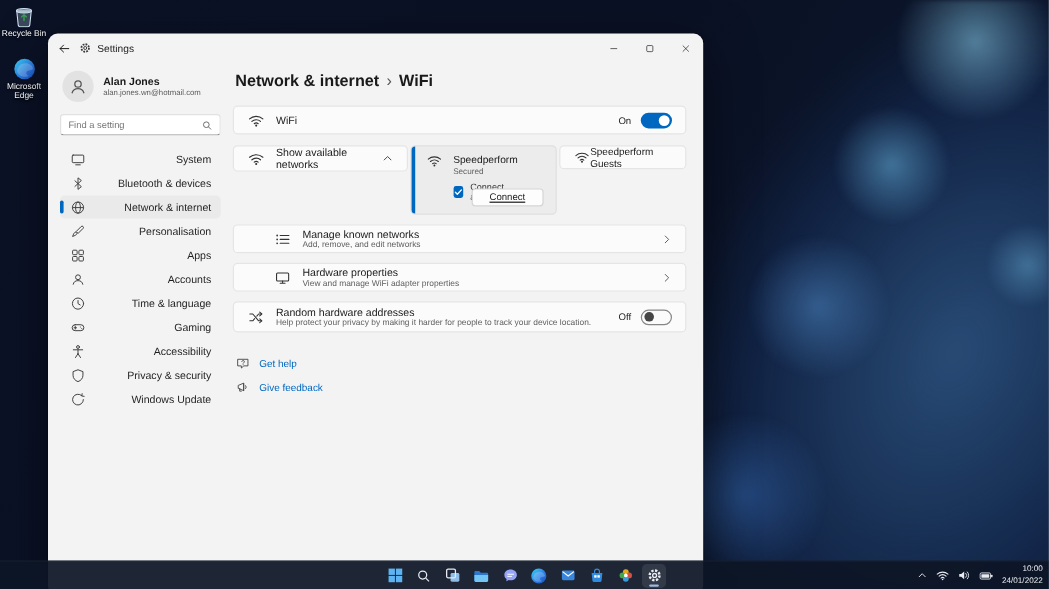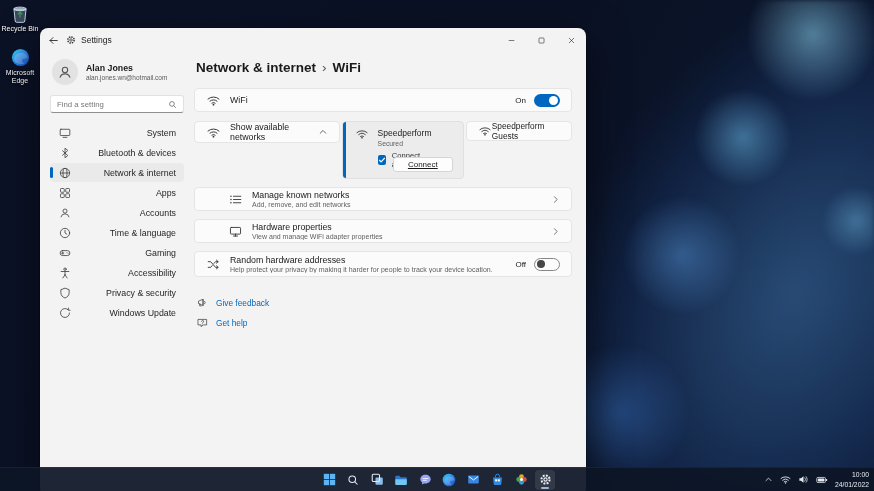--- a/index.html
+++ b/index.html
@@ -244,20 +244,29 @@
                 <svg width="12" height="12" viewBox="0 0 16 16" fill="none" stroke="currentColor" stroke-width="1.1">
                   <circle cx="8" cy="8" r="6.2"></circle>
                   <ellipse cx="8" cy="8" rx="2.7" ry="6.2"></ellipse>
                   <path d="M1.8 8h12.4"></path>
                 </svg>
               </span>
             <span>Network &amp; internet</span>
           </div>
           <div class="nav-item">
             <span class="nav-ic">
+                <svg width="12" height="12" viewBox="0 0 16 16" fill="none" stroke="currentColor" stroke-width="1.1" stroke-linejoin="round">
+                  <path d="M13.6 2.4a1.5 1.5 0 0 0-2.1 0L6 7.9l2.1 2.1 5.5-5.5a1.5 1.5 0 0 0 0-2.1z"></path>
+                  <path d="M5.4 8.5c-1.9.5-2.4 2.5-3.4 4.9 2.4-1 4.4-1.5 4.9-3.4z"></path>
+                </svg>
+              </span>
+            <span>Personalisation</span>
+          </div>
+          <div class="nav-item">
+            <span class="nav-ic">
                 <svg width="12" height="12" viewBox="0 0 16 16" fill="none" stroke="currentColor" stroke-width="1.1">
                   <rect x="2" y="2" width="5" height="5" rx="1"></rect>
                   <rect x="9" y="2" width="5" height="5" rx="1"></rect>
                   <rect x="2" y="9" width="5" height="5" rx="1"></rect>
                   <rect x="9" y="9" width="5" height="5" rx="1"></rect>
                 </svg>
               </span>
             <span>Apps</span>
           </div>
           <div class="nav-item">
@@ -447,35 +456,35 @@
             <div class="card-sub">Help protect your privacy by making it harder for people to track your device location.</div>
           </div>
           <div class="toggle-area">
             <span class="state-label">Off</span>
             <div class="toggle off"></div>
           </div>
         </div>
 
         <div class="footer-link">
           <span class="fl-ic">
+            <svg width="11" height="11" viewBox="0 0 16 16" fill="none" stroke="#444" stroke-width="1.1" stroke-linecap="round">
+                <path d="M2 3.5h12v8H9l-3 2.6v-2.6H2z" stroke-linejoin="round"></path>
+                <path d="M6.6 6.3c.2-1 1-1.4 1.8-1.3.8.1 1.4.7 1.3 1.5-.1.9-1.2 1-1.5 1.8M8.1 10h.01"></path>
+              </svg>
+          </span>
+          <span class="lk">Get help</span>
+        </div>
+        <div class="footer-link">
+          <span class="fl-ic">
             <svg width="11" height="11" viewBox="0 0 16 16" fill="none" stroke="#444" stroke-width="1.1" stroke-linecap="round" stroke-linejoin="round">
                 <path d="M2.2 6.6v3l6.6 2.8V3.8z"></path>
                 <path d="M8.8 3.8v8.6M11.2 6.3a2.6 2.6 0 0 1 0 3.6M4 9.8v3.2h2"></path>
               </svg>
           </span>
           <span class="lk">Give feedback</span>
-        </div>
-        <div class="footer-link">
-          <span class="fl-ic">
-            <svg width="11" height="11" viewBox="0 0 16 16" fill="none" stroke="#444" stroke-width="1.1" stroke-linecap="round">
-                <path d="M2 3.5h12v8H9l-3 2.6v-2.6H2z" stroke-linejoin="round"></path>
-                <path d="M6.6 6.3c.2-1 1-1.4 1.8-1.3.8.1 1.4.7 1.3 1.5-.1.9-1.2 1-1.5 1.8M8.1 10h.01"></path>
-              </svg>
-          </span>
-          <span class="lk">Get help</span>
         </div>
       </div>
     </div>
   </div>
 
   <div class="taskbar">
     <div class="tb-center">
       <div class="tb-btn">
         <span>
           <svg width="13" height="13" viewBox="0 0 16 16">

